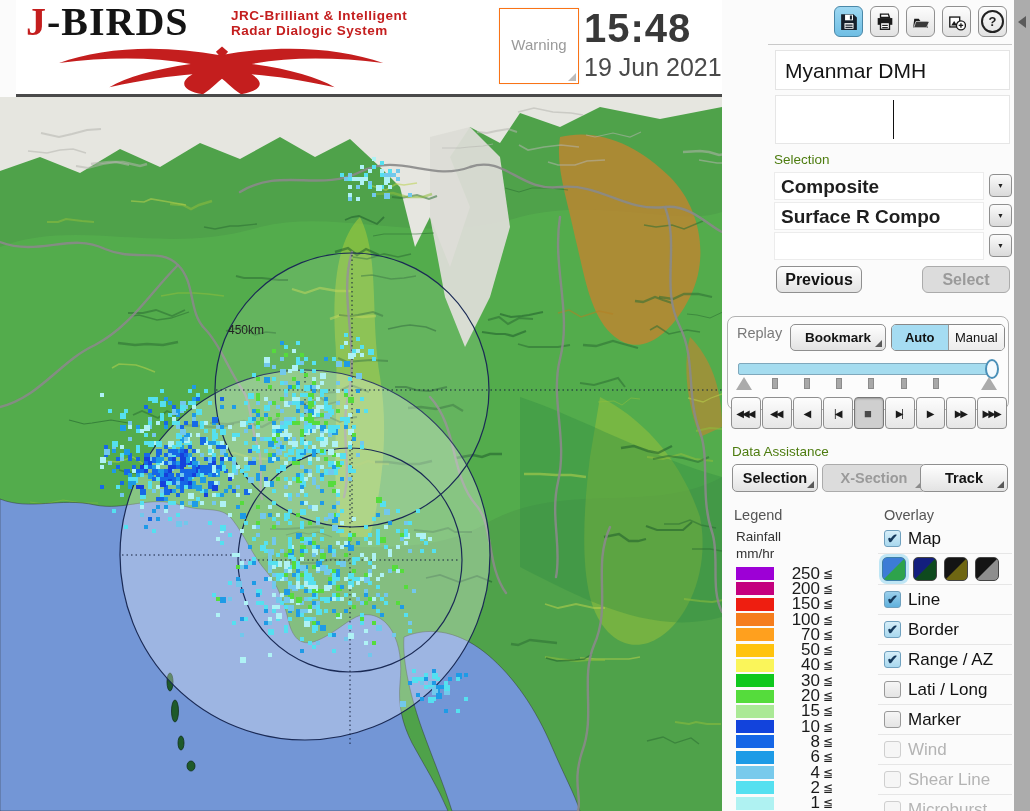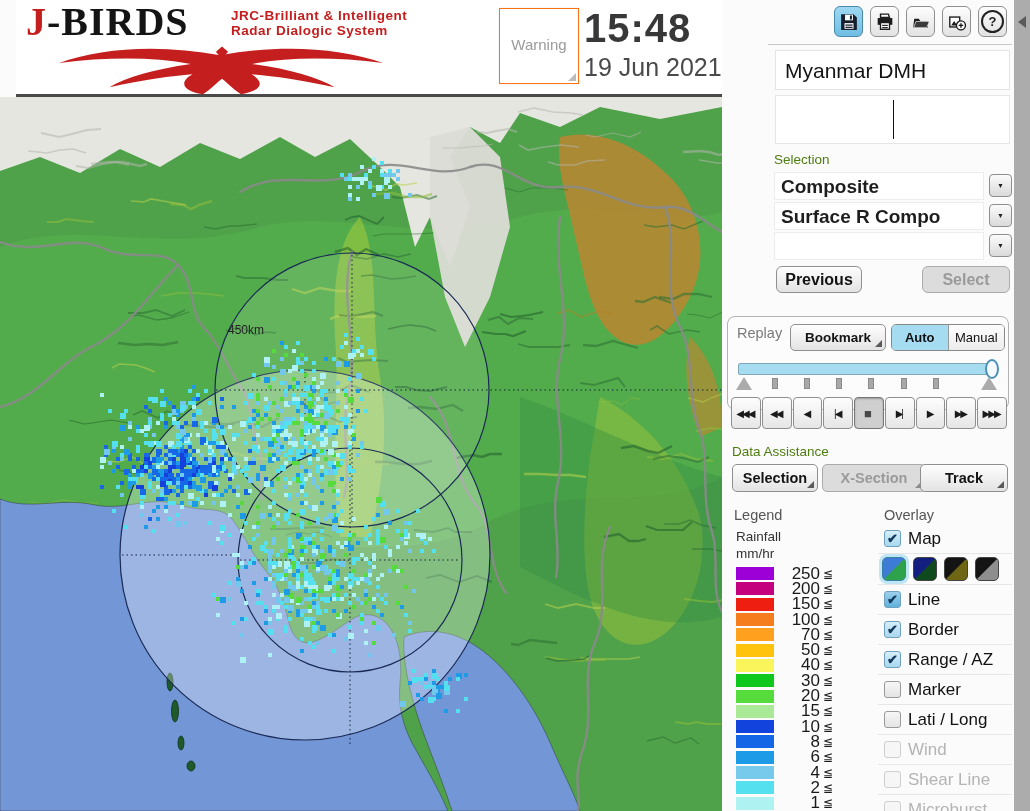--- a/index.html
+++ b/index.html
@@ -1965,25 +1965,25 @@
         <div class="ov-row checked">
     <span class="ov-check">✔</span>
     <span class="ov-label">Border</span>
   </div>
         <div class="ov-row checked">
     <span class="ov-check">✔</span>
     <span class="ov-label">Range / AZ</span>
   </div>
         <div class="ov-row off">
     <span class="ov-check"></span>
-    <span class="ov-label">Marker</span>
+    <span class="ov-label">Lati / Long</span>
   </div>
         <div class="ov-row off">
     <span class="ov-check"></span>
-    <span class="ov-label">Lati / Long</span>
+    <span class="ov-label">Marker</span>
   </div>
         <div class="ov-row off disabled">
     <span class="ov-check"></span>
     <span class="ov-label">Wind</span>
   </div>
         <div class="ov-row off disabled">
     <span class="ov-check"></span>
     <span class="ov-label">Shear Line</span>
   </div>
         <div class="ov-row off disabled">

